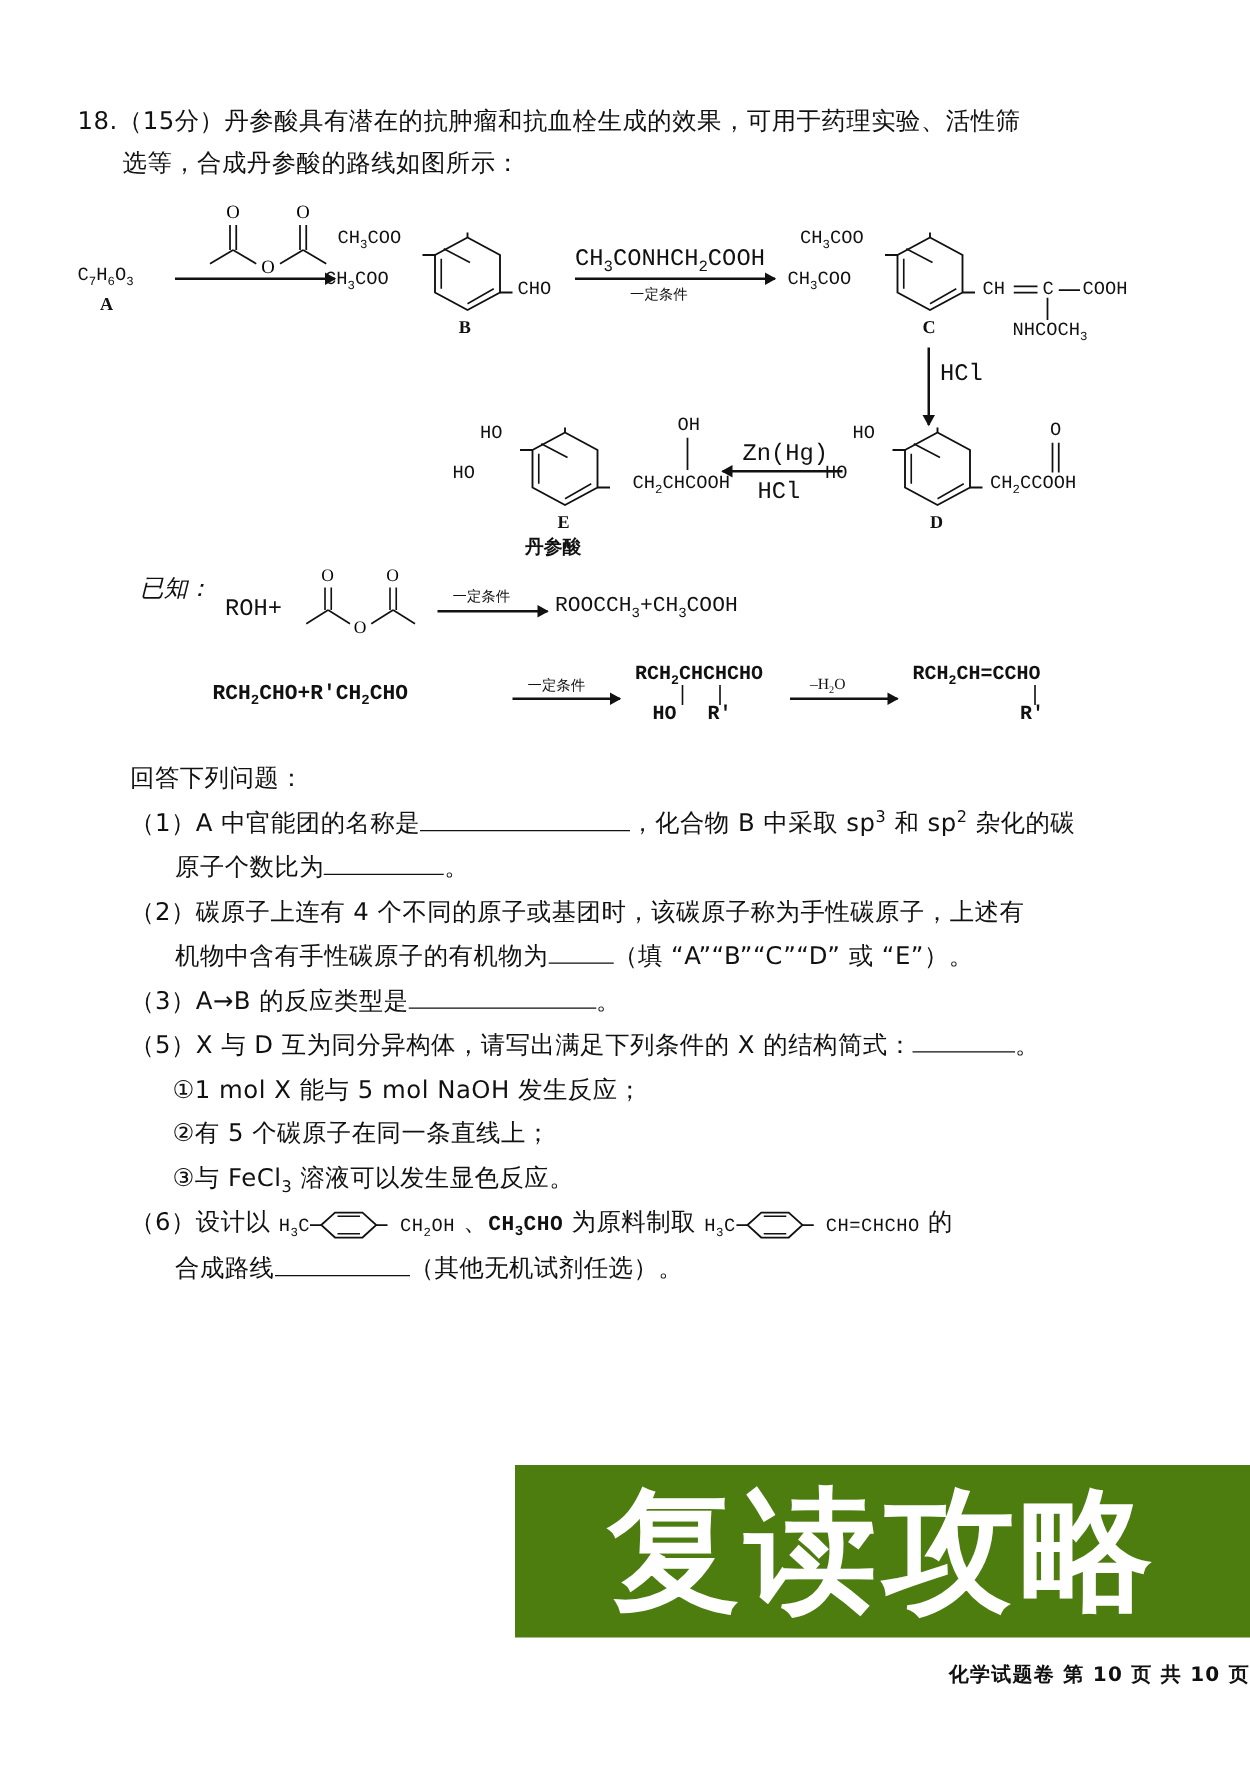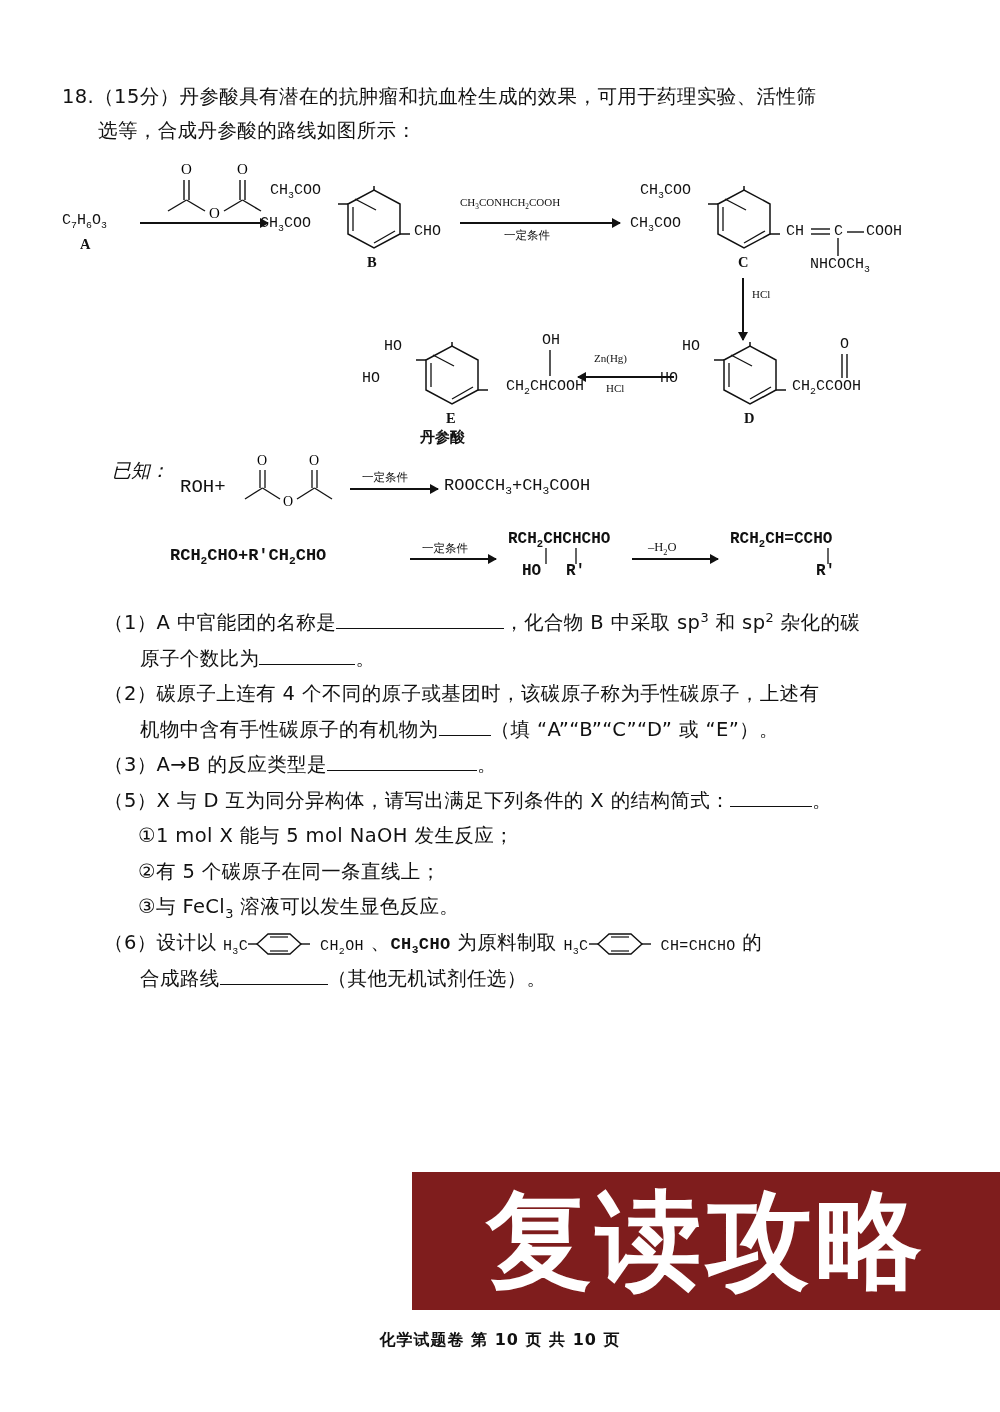--- a/index.html
+++ b/index.html
@@ -24,21 +24,21 @@
   #stem{position:absolute;left:62px;top:80px;width:880px;}
   #stem .l1{display:block;}
   #stem .l2{display:block;margin-left:36px;}
 
   
   #scheme{position:absolute;left:62px;top:160px;width:890px;height:290px;}
   .formula{font-family:Liberation Mono, monospace;font-size:15px;white-space:nowrap;}
   .fbold{font-weight:700;}
   .lbl{font-family:"Liberation Serif",serif;font-weight:700;font-size:14.5px;}
   .cond{font-family:"DejaVu Sans","Liberation Sans",sans-serif;font-size:11.5px;white-space:nowrap;}
-  .reagent{font-family:Liberation Serif, serif;font-size:11px;white-space:nowrap;}
+  .reagent{font-family:Liberation Mono, monospace;font-size:19px;white-space:nowrap;}
 
   .abs{position:absolute;}
 
   
   .arrow-h{position:absolute;height:1.6px;background:#111;}
   .arrow-h::after{content:"";position:absolute;right:-1px;top:-4.2px;
      border-left:9px solid #111;border-top:5px solid transparent;border-bottom:5px solid transparent;}
   .arrow-h.rev::after{content:"";position:absolute;left:-1px;right:auto;top:-4.2px;
      border-right:9px solid #111;border-left:0;border-top:5px solid transparent;border-bottom:5px solid transparent;}
   .arrow-v{position:absolute;width:1.6px;background:#111;}
@@ -53,26 +53,26 @@
   #known2{position:absolute;left:170px;top:528px;width:800px;}
 
   
   #questions{position:absolute;left:104px;top:606px;width:860px;}
   .qline{margin-bottom:2px;}
   .indent{margin-left:36px;}
   .sub{margin-left:34px;}
 
   
   #watermark{position:absolute;left:412px;top:1172px;width:588px;height:138px;
-    background:#7f1d1d;display:flex;align-items:center;justify-content:center;}
+    background:#4d7c0f;display:flex;align-items:center;justify-content:center;}
   #watermark span{font-family:"DejaVu Sans","Liberation Sans",sans-serif;
     font-weight:700;font-size:106px;color:#ffffff;letter-spacing:4px;line-height:1;}
 
   
-  #footer{position:absolute;left:0;top:1330px;width:1000px;text-align:center;
+  #footer{position:absolute;left:0;top:1330px;width:1000px;text-align:right;
     font-family:"DejaVu Sans","Liberation Sans",sans-serif;font-weight:700;font-size:16px;letter-spacing:1px;}
 </style>
 </head>
 <body>
 
 <div class="page">
 
   <div id="stem" class="q-text cn">
     <span class="l1">18.（15分）丹参酸具有潜在的抗肿瘤和抗血栓生成的效果，可用于药理实验、活性筛</span>
     <span class="l2">选等，合成丹参酸的路线如图所示：</span>
@@ -271,20 +271,21 @@
       RCH<sub>2</sub>CH=CCHO
     </span>
     <svg class="abs" style="left:652px;top:20px;" width="14" height="18">
       <line x1="6" y1="0" x2="6" y2="16" stroke="#111" stroke-width="1.3"></line>
     </svg>
     <span class="abs formula fbold" style="left:646px;top:34px;font-size:16px;">R′</span>
   </div>
 
   <div id="questions" class="q-text cn">
 
+    <div class="qline">回答下列问题：</div>
 
     <div class="qline">
       <span>（1）A 中官能团的名称是</span><span class="blank" style="width:168px;"></span><span>，化合物 B 中采取 sp</span><sup>3</sup><span> 和 sp</span><sup>2</sup><span> 杂化的碳</span>
     </div>
     <div class="qline indent">
       <span>原子个数比为</span><span class="blank" style="width:96px;"></span><span>。</span>
     </div>
 
     <div class="qline">（2）碳原子上连有 4 个不同的原子或基团时，该碳原子称为手性碳原子，上述有</div>
     <div class="qline indent">

